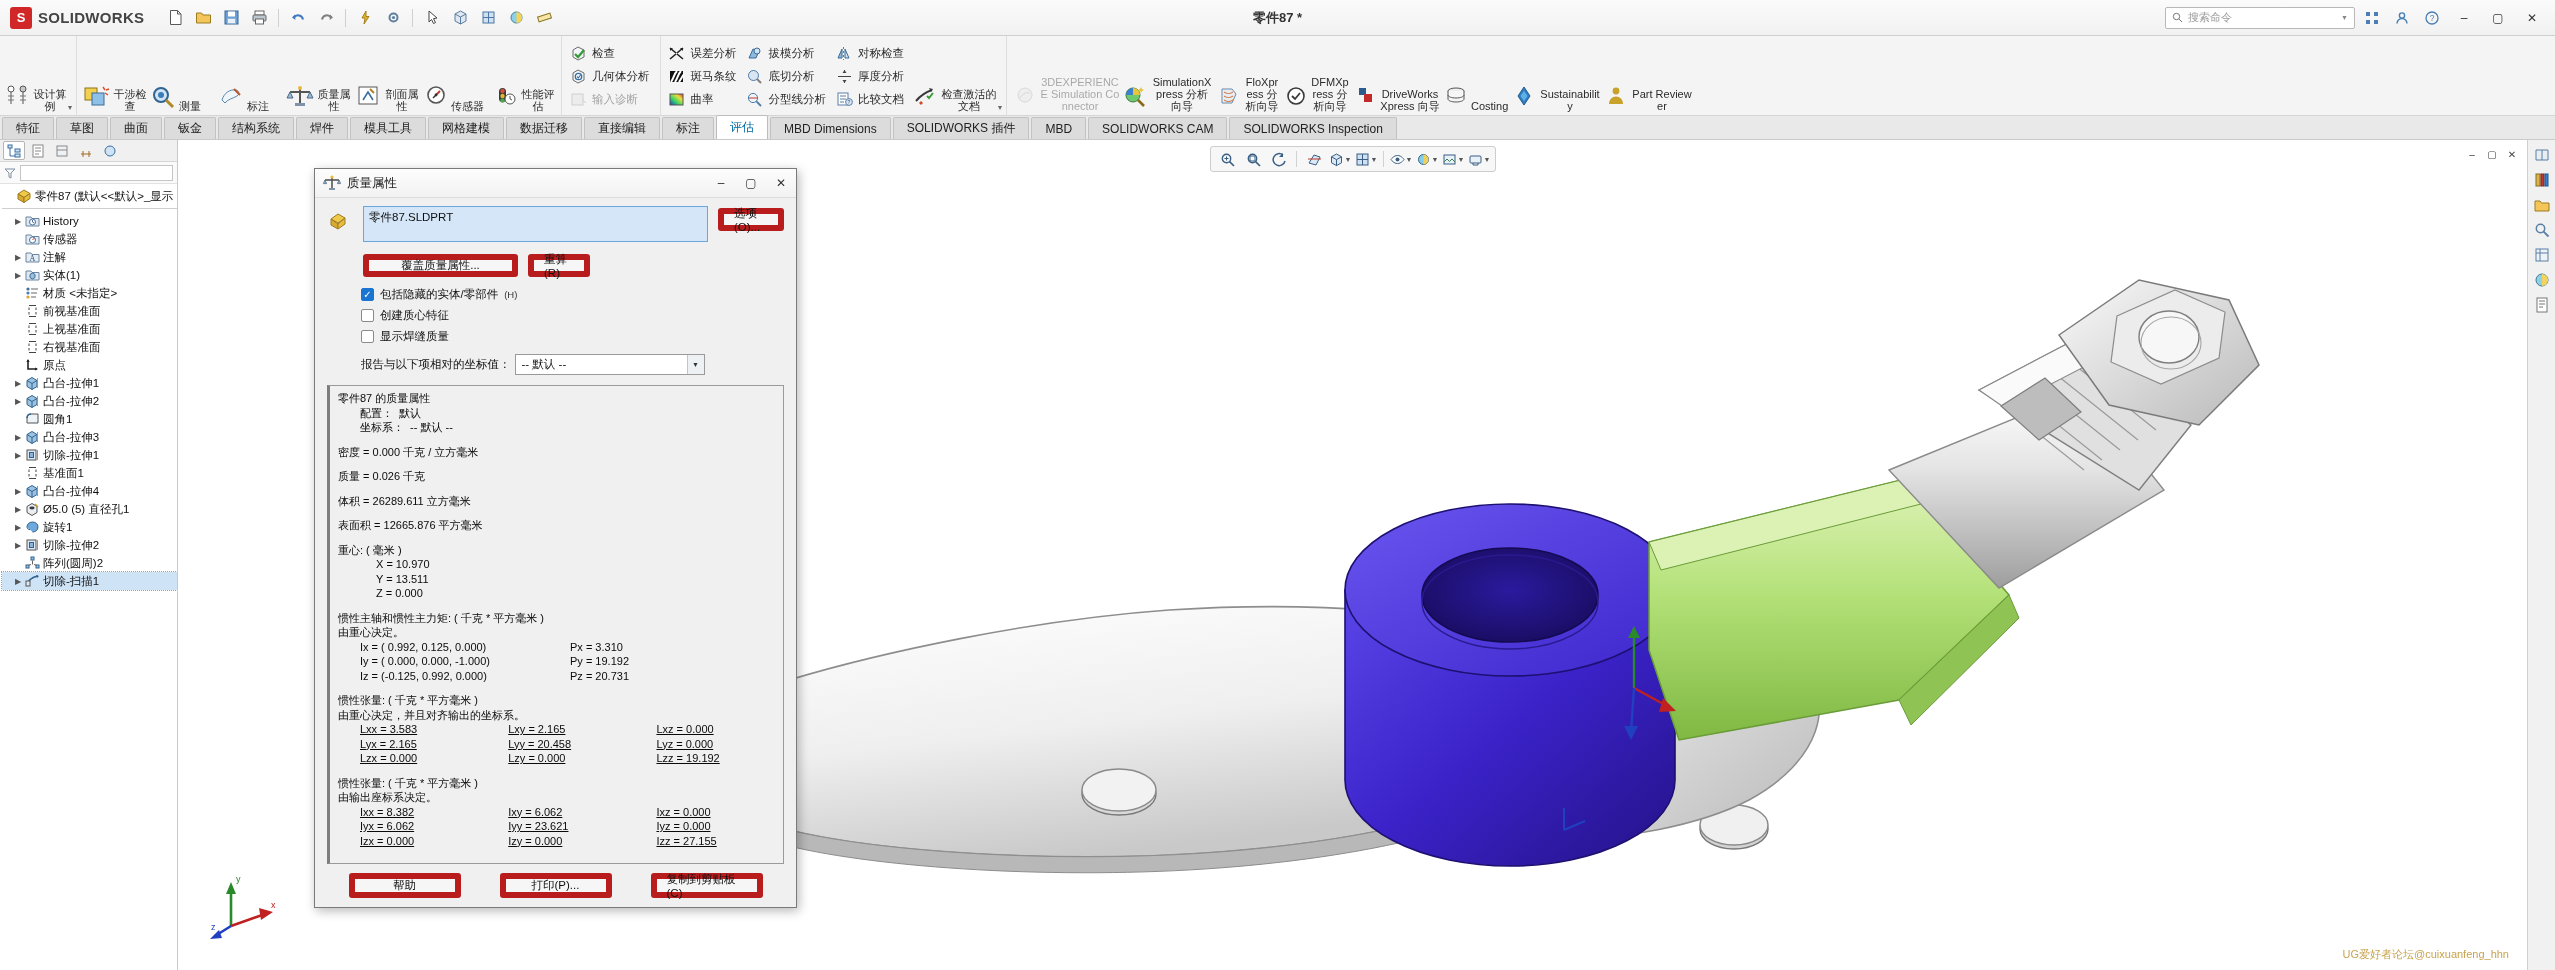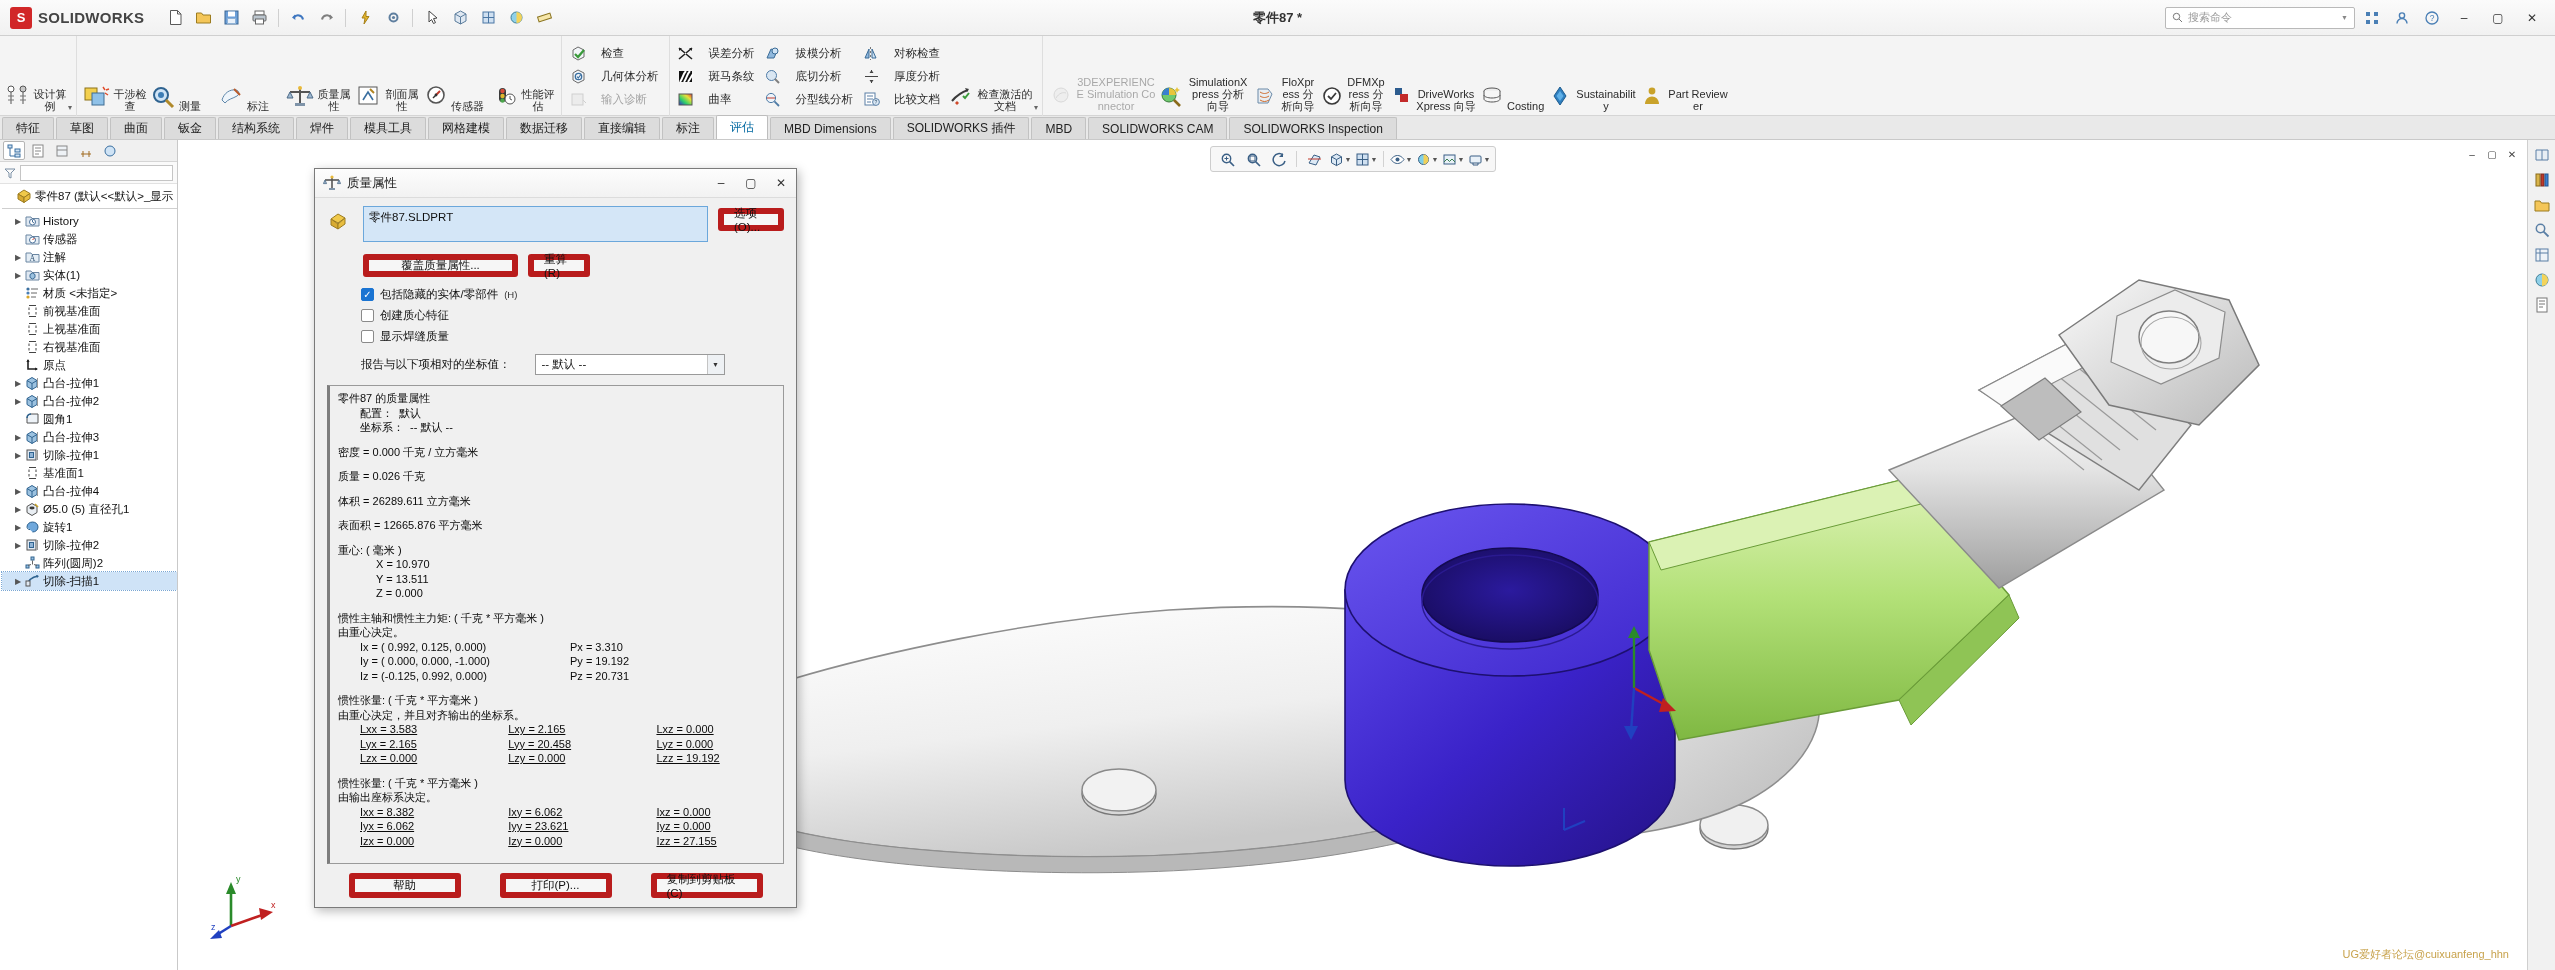--- a/index.html
+++ b/index.html
@@ -64,21 +64,21 @@
   }
   .big-btn .ico { height: 30px; display: flex; align-items: center; justify-content: center; }
   .big-btn .lbl { font-size: 11px; color: #2b2b2b; line-height: 12px; margin-top: 2px; word-break: break-all; }
   .big-btn .caret { font-size: 8px; color: #666; margin-top: 1px; }
   .big-btn.wide { width: 92px; }
   .big-btn.xwide { width: 110px; }
   .big-btn.disabled .lbl, .big-btn.disabled .ico { opacity: .38; }
 
   .small-col { display: flex; flex-direction: column; justify-content: flex-start; padding-top: 4px; }
   .small-btn {
-    display: flex; align-items: center; gap: 14px; height: 23px; padding: 0 6px 0 3px;
+    display: flex; align-items: center; gap: 5px; height: 23px; padding: 0 6px 0 3px;
     font-size: 11.5px; color: #2b2b2b; white-space: nowrap; border-radius: 3px; cursor: default; text-align: right;
   }
   .small-btn.disabled { opacity: .40; }
   .small-btn .ico { width: 18px; height: 18px; display: flex; align-items: center; justify-content: center; flex: 0 0 18px; }
 
   
   .cmdtabs {
     position: absolute; left: 0; top: 116px; width: 2555px; height: 24px;
     background: #e9e9e9; border-bottom: 1px solid #c9c9c9;
     display: flex; align-items: flex-end; padding-left: 2px;
@@ -192,21 +192,21 @@
   .checks { margin-top: 10px; padding-left: 34px; display: flex; flex-direction: column; gap: 6px; }
   .chk { display: flex; align-items: center; gap: 6px; font-size: 11.5px; color: #111; }
   .chk .box {
     width: 13px; height: 13px; border: 1px solid #8a8a8a; background: #fff; border-radius: 2px;
     display: flex; align-items: center; justify-content: center; flex: 0 0 13px;
   }
   .chk .box.on { background: #1a74d2; border-color: #1a74d2; }
   .chk .box.on:after { content: "✓"; color: #fff; font-size: 10px; line-height: 11px; }
   .chk .sub { font-size: 9.5px; color: #333; }
 
-  .coordrow { margin-top: 10px; padding-left: 34px; display: flex; align-items: center; gap: 24px; }
+  .coordrow { margin-top: 10px; padding-left: 34px; display: flex; align-items: center; gap: 4px; }
   .coordrow .lab { font-size: 11.5px; color: #111; }
   .combo {
     width: 190px; height: 21px; border: 1px solid #9a9a9a; background: #fff;
     display: flex; align-items: center; padding-left: 6px; font-size: 11.5px; color: #111;
   }
   .combo .arrow {
     margin-left: auto; width: 17px; height: 19px; background: #eef1f4;
     border-left: 1px solid #c4c4c4; display: flex; align-items: center; justify-content: center;
     font-size: 7px; color: #333;
   }

